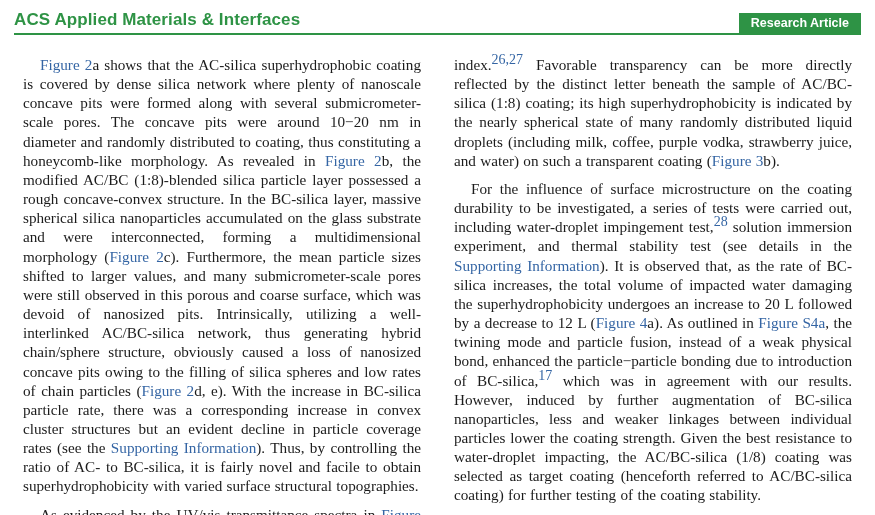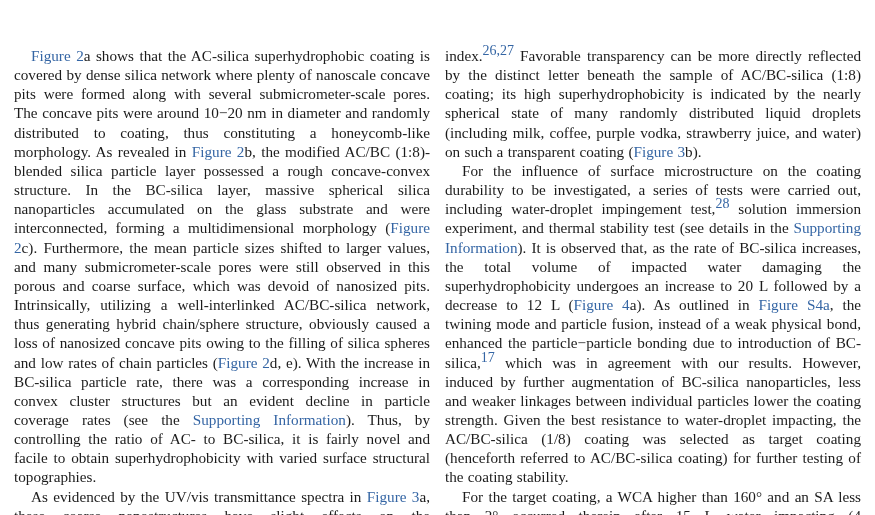--- a/index.html
+++ b/index.html
@@ -44,39 +44,43 @@
     top: 46px;
     width: 847px;
     display: flex;
     gap: 15px;
   }
   .col {
     width: 416px;
     color: #1b1b1b;
   }
   .para {
-    margin: 0;
+    margin: 9px;
     font-size: 15.2px;
     line-height: 19.15px;
     text-align: justify;
     word-spacing: 0.5px;
   }
   .para.indent { text-indent: 17px; }
   .para.cont { text-align-last: justify; }
   .link { color: #3465a4; }
   sup.suplink {
     color: #3465a4;
     font-size: 14px;
     line-height: 0;
   }
 </style>
 </head>
 <body>
 
 <div class="page">
+  <div class="header">
+    <div class="journal-title">ACS Applied Materials &amp; Interfaces</div>
+    <div class="badge">Research Article</div>
+  </div>
   <div class="content">
     <div class="col" id="col-left">
         <p class="para indent"><span class="link">Figure 2</span><span>a shows that the AC-silica superhydrophobic coating is covered by dense silica network where plenty of nanoscale concave pits were formed along with several submicrometer-scale pores. The concave pits were around 10−20 nm in diameter and randomly distributed to coating, thus constituting a honeycomb-like morphology. As revealed in </span><span class="link">Figure 2</span><span>b, the modified AC/BC (1:8)-blended silica particle layer possessed a rough concave-convex structure. In the BC-silica layer, massive spherical silica nanoparticles accumulated on the glass substrate and were interconnected, forming a multidimensional morphology (</span><span class="link">Figure 2</span><span>c). Furthermore, the mean particle sizes shifted to larger values, and many submicrometer-scale pores were still observed in this porous and coarse surface, which was devoid of nanosized pits. Intrinsically, utilizing a well-interlinked AC/BC-silica network, thus generating hybrid chain/sphere structure, obviously caused a loss of nanosized concave pits owing to the filling of silica spheres and low rates of chain particles (</span><span class="link">Figure 2</span><span>d, e). With the increase in BC-silica particle rate, there was a corresponding increase in convex cluster structures but an evident decline in particle coverage rates (see the </span><span class="link">Supporting Information</span><span>). Thus, by controlling the ratio of AC- to BC-silica, it is fairly novel and facile to obtain superhydrophobicity with varied surface structural topographies.</span></p>
         <p class="para indent cont"><span>As evidenced by the UV/vis transmittance spectra in </span><span class="link">Figure 3</span><span>a, these coarse nanostructures have slight effects on the</span></p>
       </div>
     <div class="col" id="col-right">
         <p class="para"><span>index.</span><sup class="suplink">26,27</sup><span> Favorable transparency can be more directly reflected by the distinct letter beneath the sample of AC/BC-silica (1:8) coating; its high superhydrophobicity is indicated by the nearly spherical state of many randomly distributed liquid droplets (including milk, coffee, purple vodka, strawberry juice, and water) on such a transparent coating (</span><span class="link">Figure 3</span><span>b).</span></p>
         <p class="para indent"><span>For the influence of surface microstructure on the coating durability to be investigated, a series of tests were carried out, including water-droplet impingement test,</span><sup class="suplink">28</sup><span> solution immersion experiment, and thermal stability test (see details in the </span><span class="link">Supporting Information</span><span>). It is observed that, as the rate of BC-silica increases, the total volume of impacted water damaging the superhydrophobicity undergoes an increase to 20 L followed by a decrease to 12 L (</span><span class="link">Figure 4</span><span>a). As outlined in </span><span class="link">Figure S4a</span><span>, the twining mode and particle fusion, instead of a weak physical bond, enhanced the particle−particle bonding due to introduction of BC-silica,</span><sup class="suplink">17</sup><span> which was in agreement with our results. However, induced by further augmentation of BC-silica nanoparticles, less and weaker linkages between individual particles lower the coating strength. Given the best resistance to water-droplet impacting, the AC/BC-silica (1/8) coating was selected as target coating (henceforth referred to AC/BC-silica coating) for further testing of the coating stability.</span></p>
         <p class="para indent cont"><span>For the target coating, a WCA higher than 160° and an SA less than 2° occurred therein after 15 L water impacting (4</span></p>
       </div>

